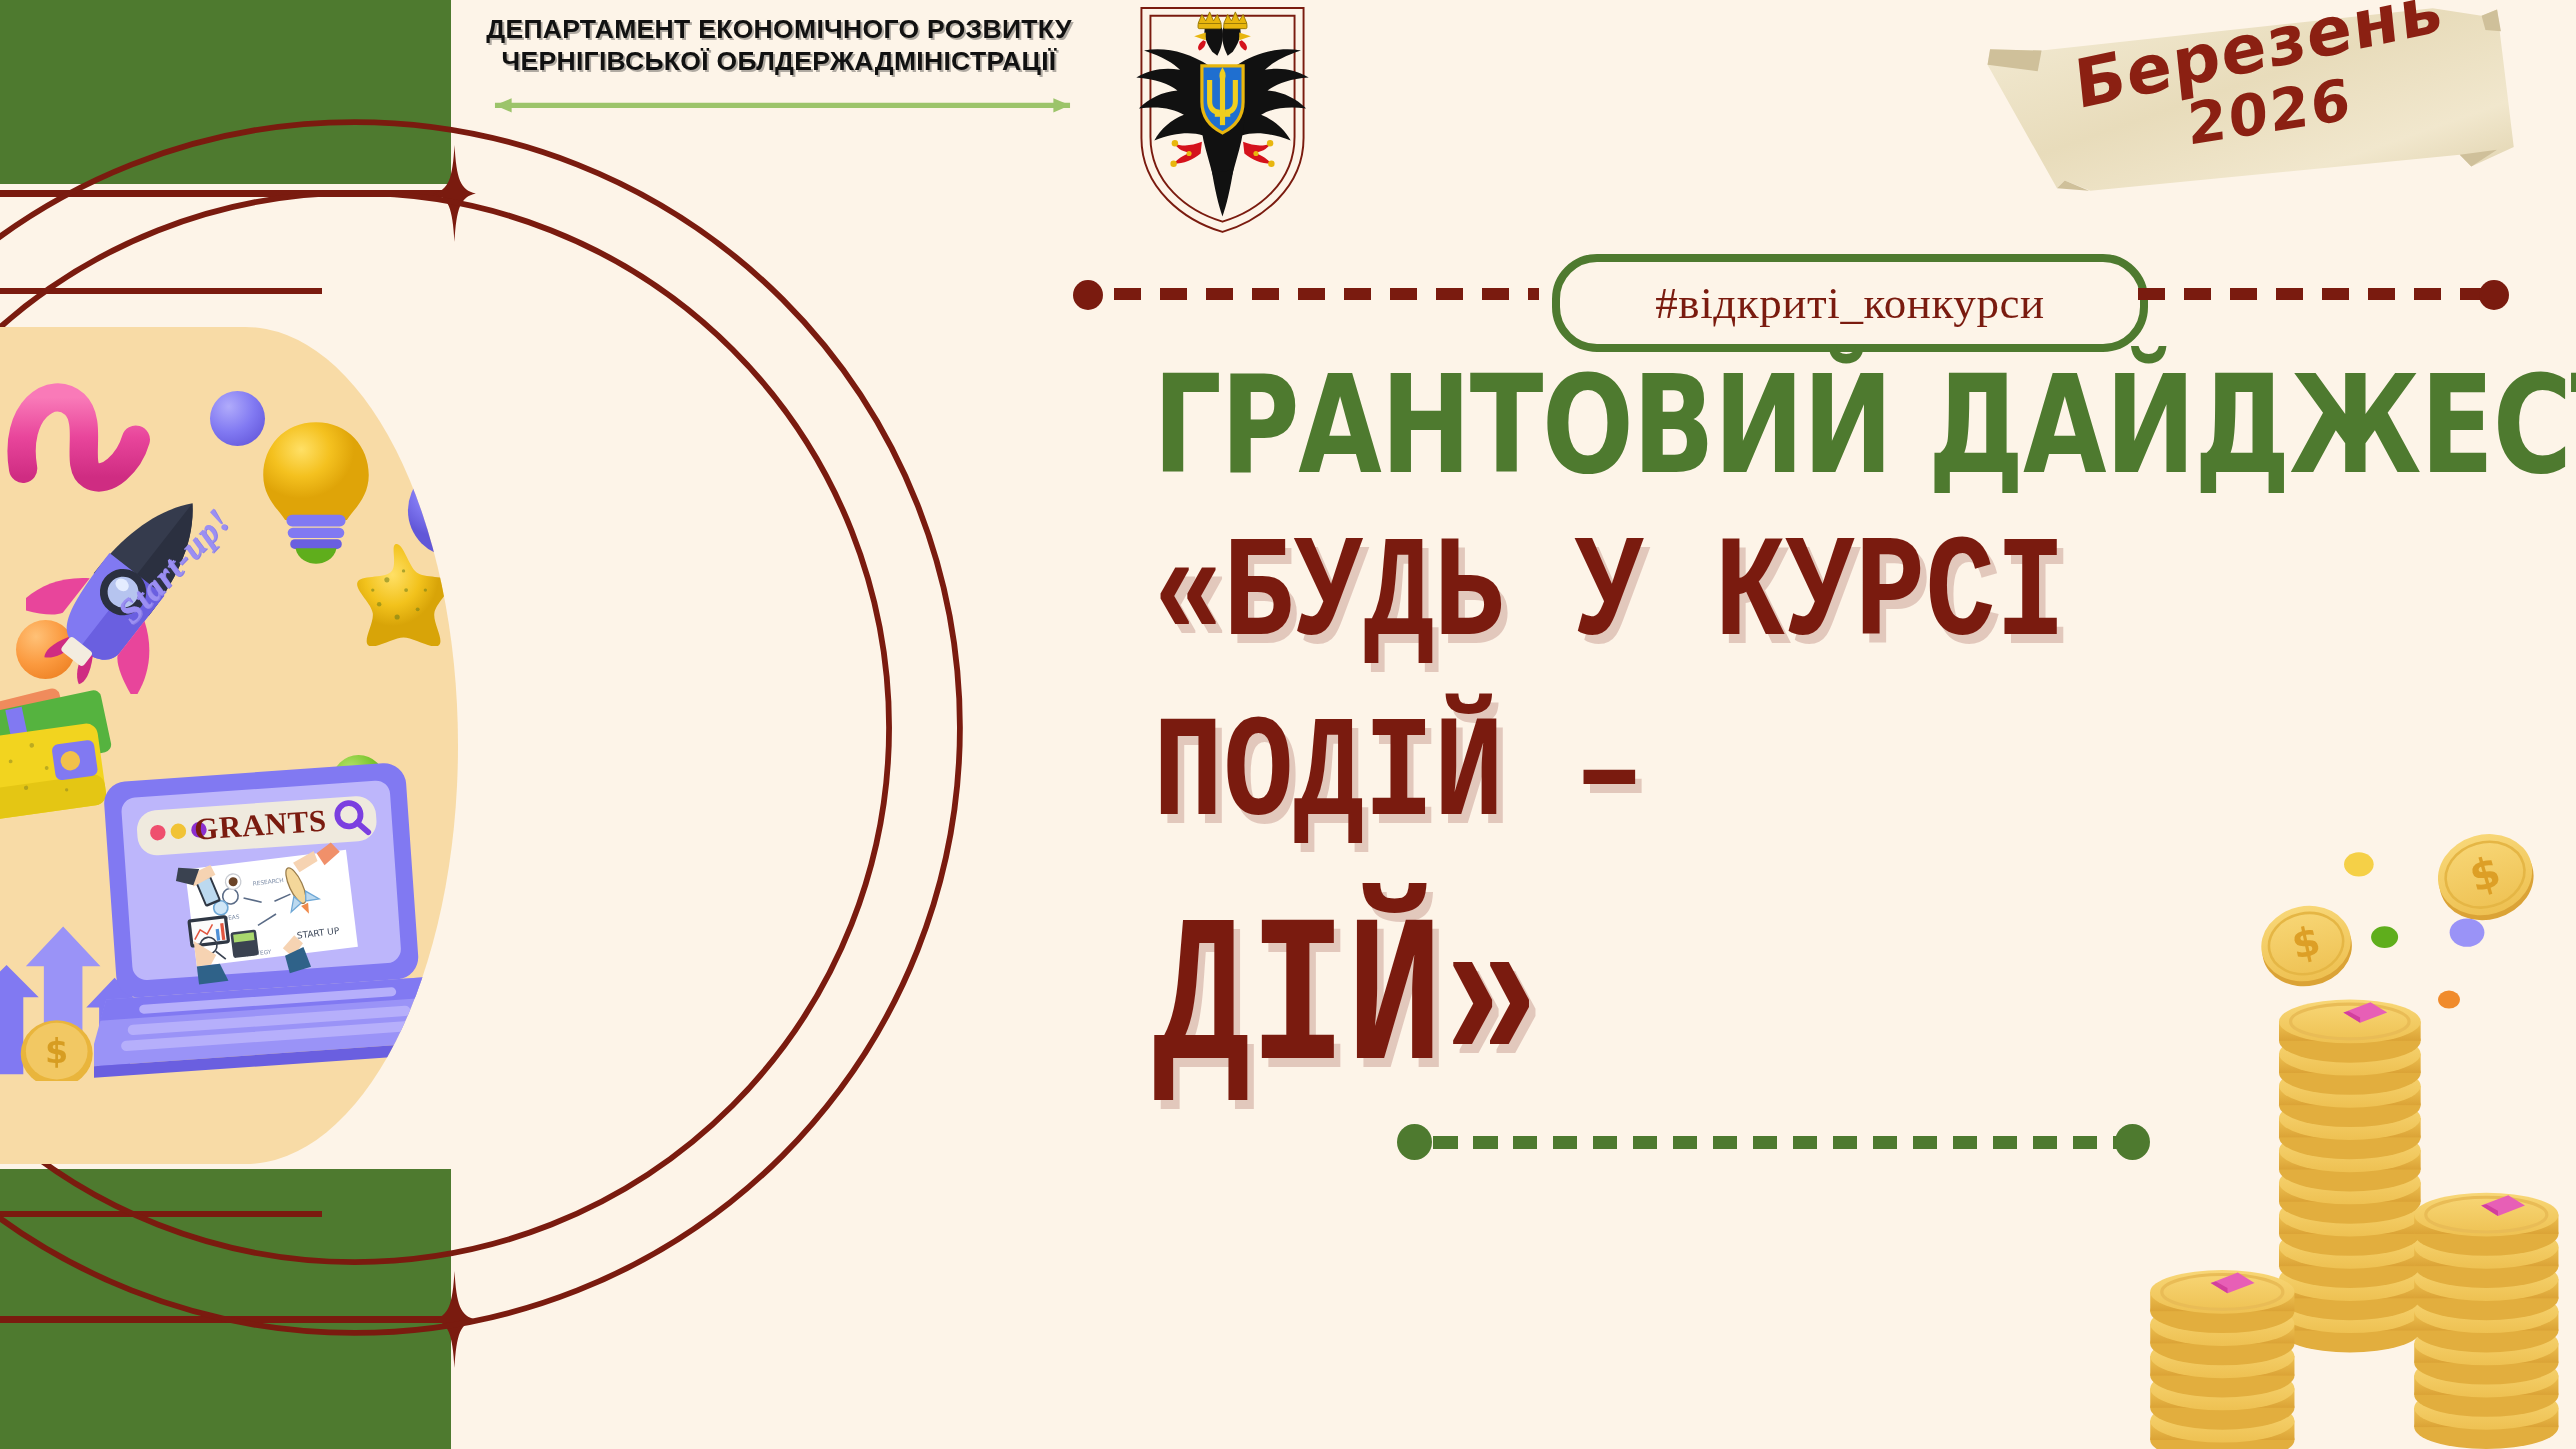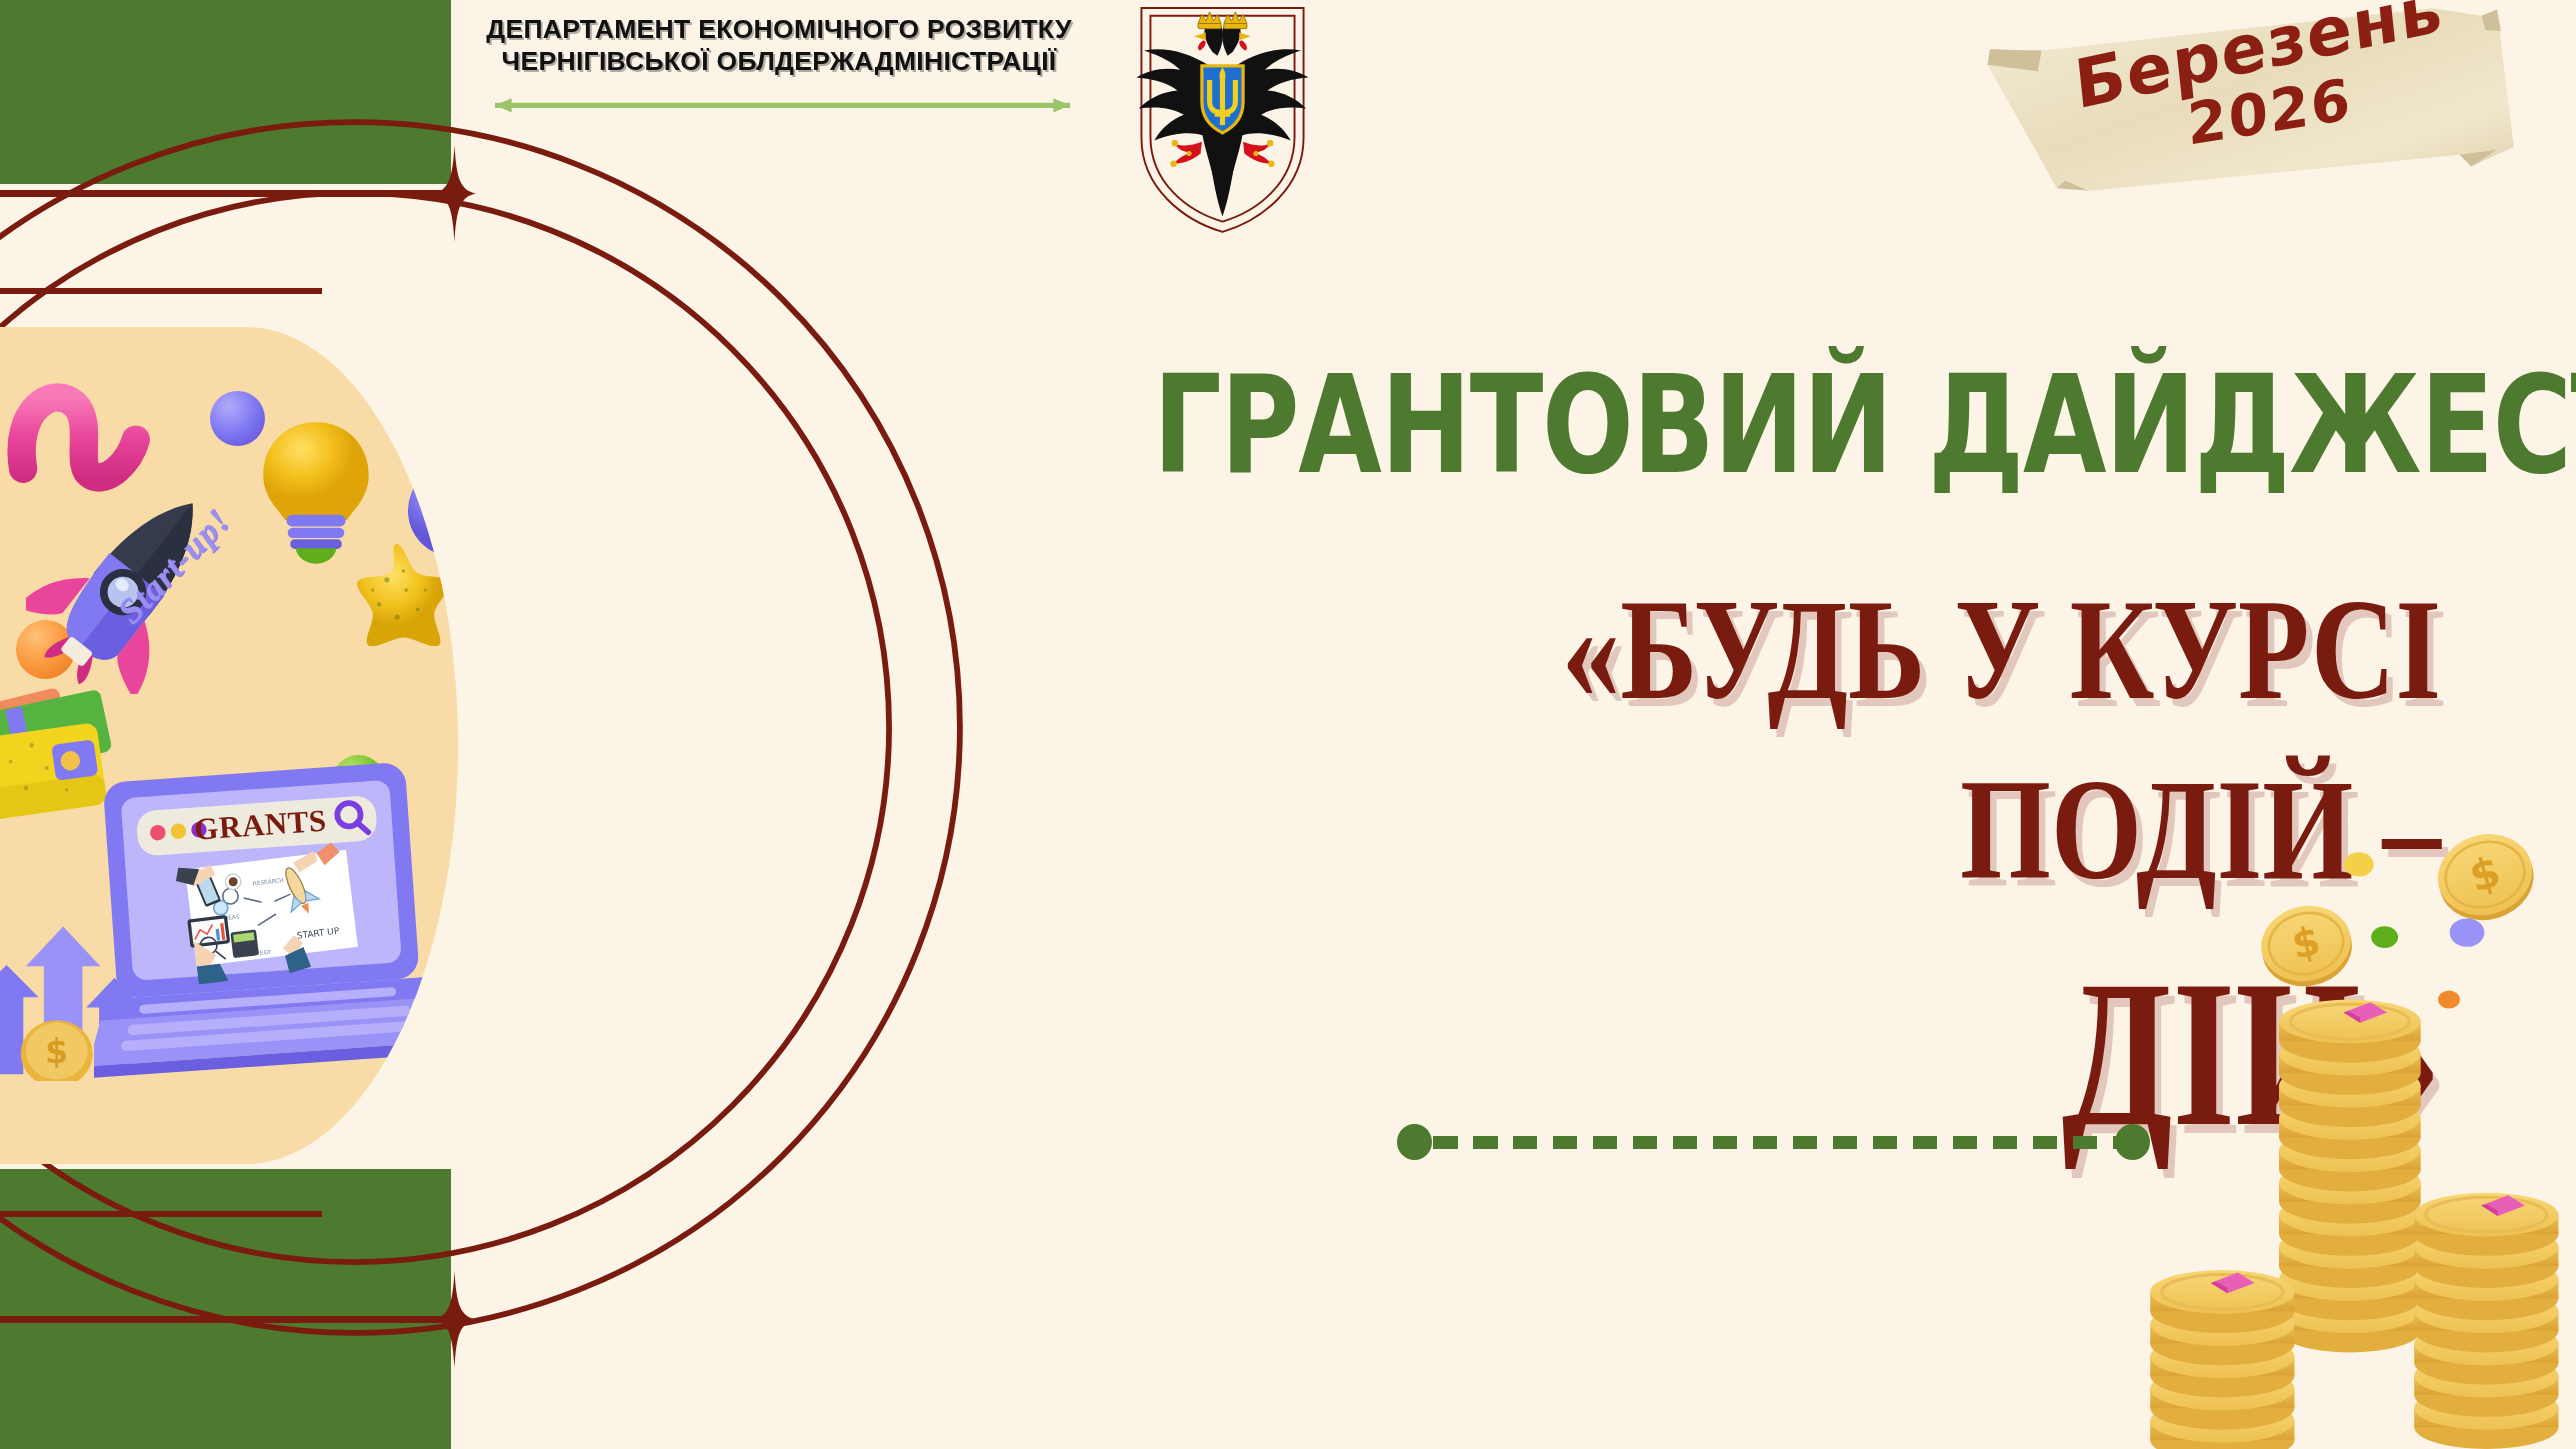--- a/index.html
+++ b/index.html
@@ -131,22 +131,22 @@
   .title-main{
     position:absolute;left:1153px;top:357px;width:1288px;text-align:center;
     font-family:"DejaVu Sans", sans-serif;font-weight:bold;
     font-size:108px;line-height:1;color:#4e7a2f;
     letter-spacing:-1.3px;
     transform:scaleX(1.0) scaleY(1.26);transform-origin:center top;
     white-space:nowrap;
   }
 
   .subtitle{
-    position:absolute;left:1153px;top:576px;width:1288px;text-align:right;
-    font-family:Liberation Serif, serif;font-weight:bold;
+    position:absolute;left:1153px;top:524px;width:1288px;text-align:left;
+    font-family:Liberation Mono, monospace;font-weight:bold;
     color:#7a1b0f;
     text-shadow:6.4px 7px 0 rgba(122,27,15,.20);
   }
   .sub-l1{font-size:117px;line-height:1;transform:scaleY(1.24);transform-origin:center top;display:block;white-space:nowrap;}
   .sub-l2{font-size:117px;line-height:1;transform:scaleY(1.24);transform-origin:center top;display:block;white-space:nowrap;margin-top:63px;}
   .sub-l3{font-size:161px;line-height:1;transform:scaleY(1.30);transform-origin:center top;display:block;white-space:nowrap;margin-top:77px;}
 
   
   .grn-row{position:absolute;left:1397px;top:1124px;width:753px;height:39px;}
   .grn-dash{position:absolute;left:36px;top:11.6px;width:684px;height:13px;
@@ -497,20 +497,29 @@
     <path d="M8 96 L12 72 L92 74 L86 106 Z" fill="#cfc09a"></path>
     <path d="M776 20 L800 10 L806 44 L782 42 Z" fill="#cfc09a"></path>
     <path d="M128 276 L116 288 L166 292 Z" fill="#cfc09a"></path>
     <path d="M760 254 L742 236 L800 228 Z" fill="#cfc09a"></path>
   </svg>
   <div class="banner-label">
     <div class="banner-month">Березень</div>
     <div class="banner-year">2026</div>
   </div>
 
+  <div class="tag-row">
+    <div class="enddot enddot-l"></div>
+    <div class="dash-seg dash-left"></div>
+    <div class="pill">
+      <span>#відкриті_конкурси</span>
+    </div>
+    <div class="dash-seg dash-right"></div>
+    <div class="enddot enddot-r"></div>
+  </div>
 
   <div class="title-main">ГРАНТОВИЙ ДАЙДЖЕСТ</div>
 
   <div class="subtitle">
     <span class="sub-l1">«БУДЬ У КУРСІ</span>
     <span class="sub-l2">ПОДІЙ –</span>
     <span class="sub-l3">ДІЙ»</span>
   </div>
 
   <div class="grn-row">

